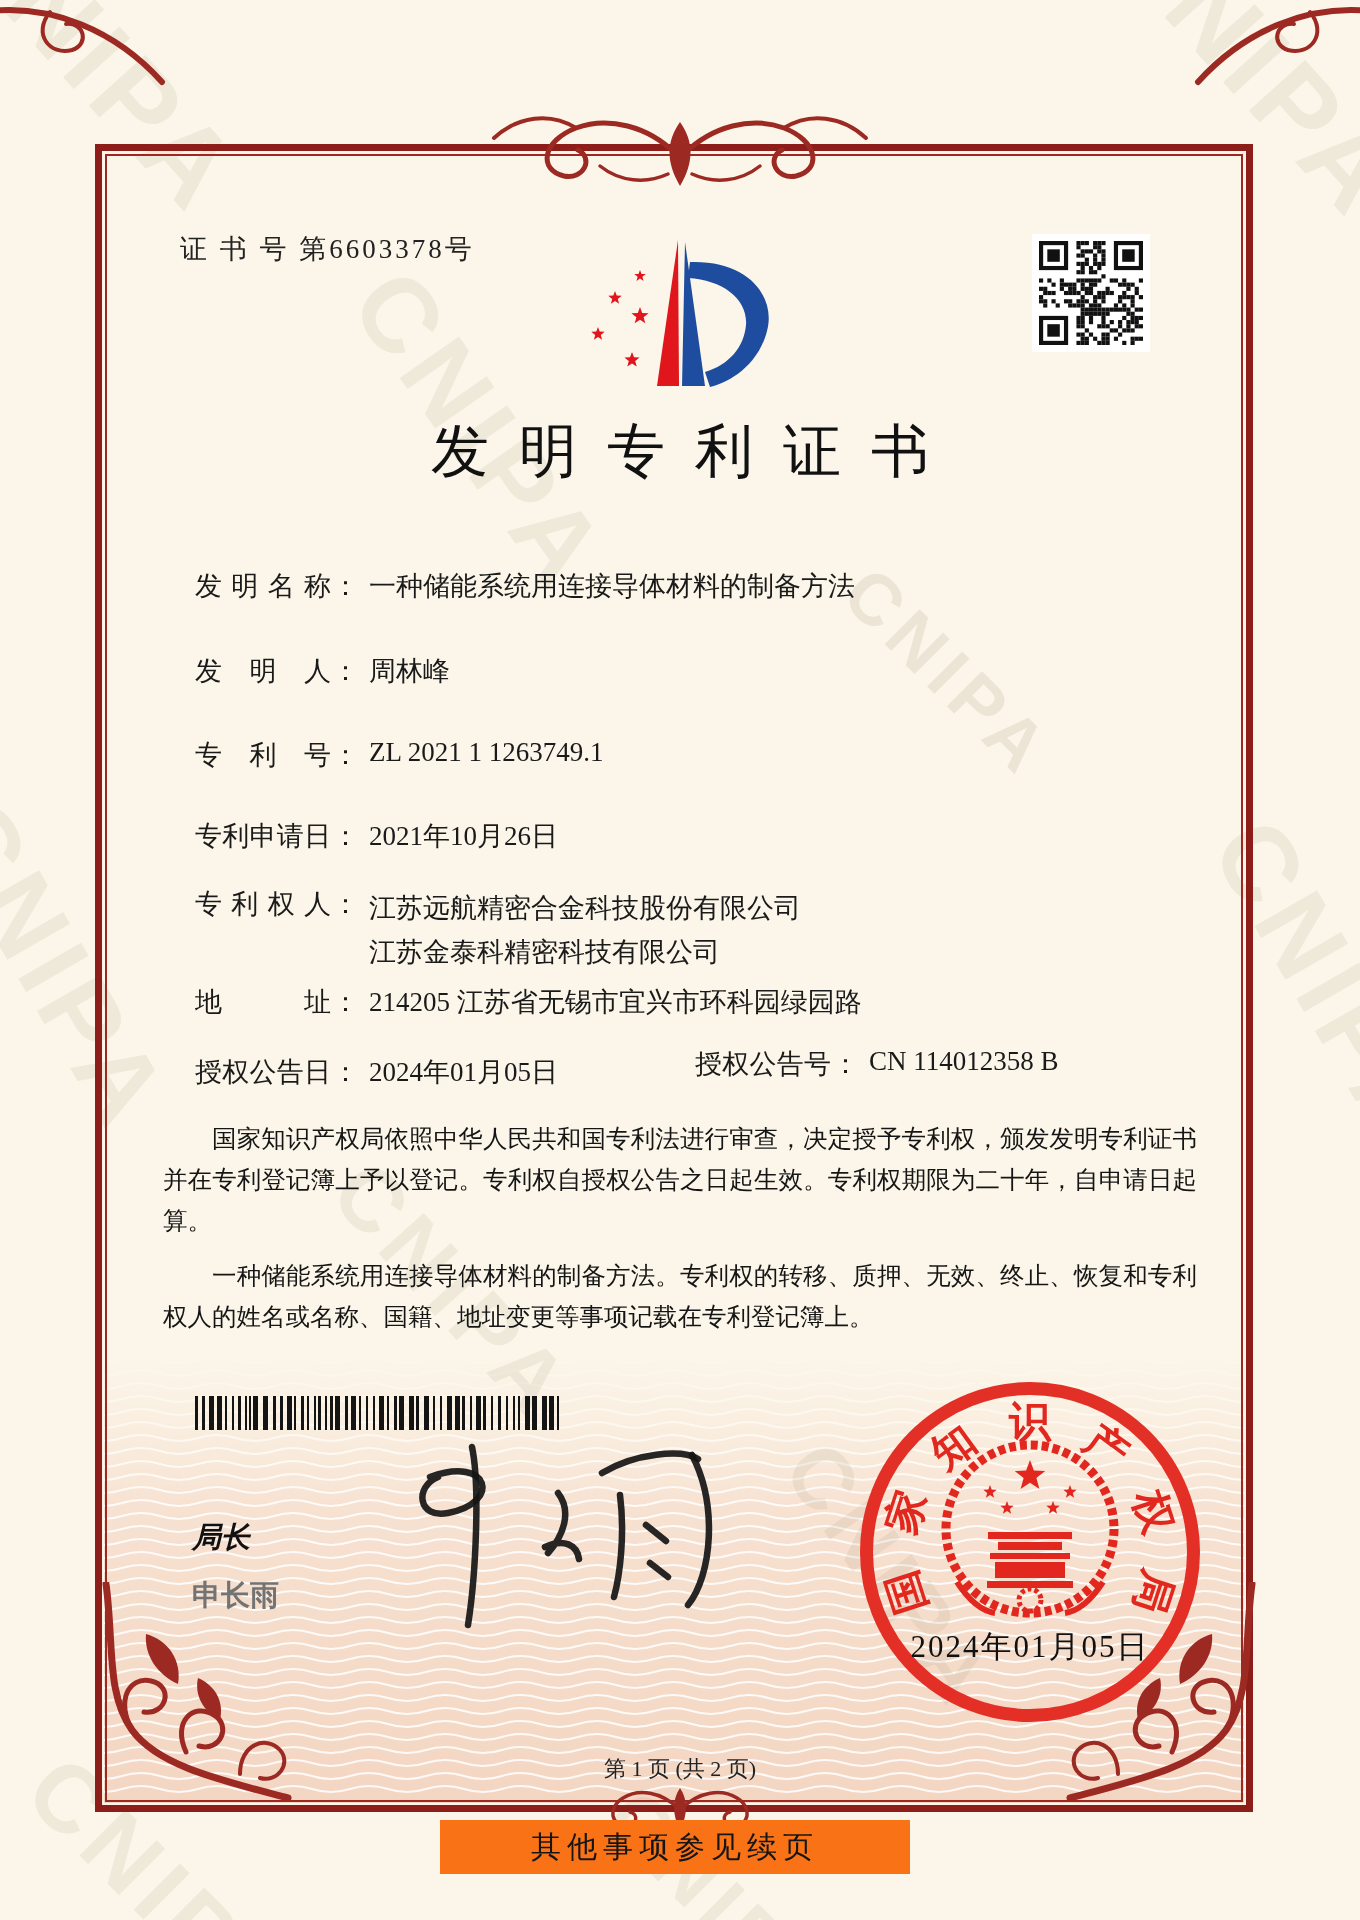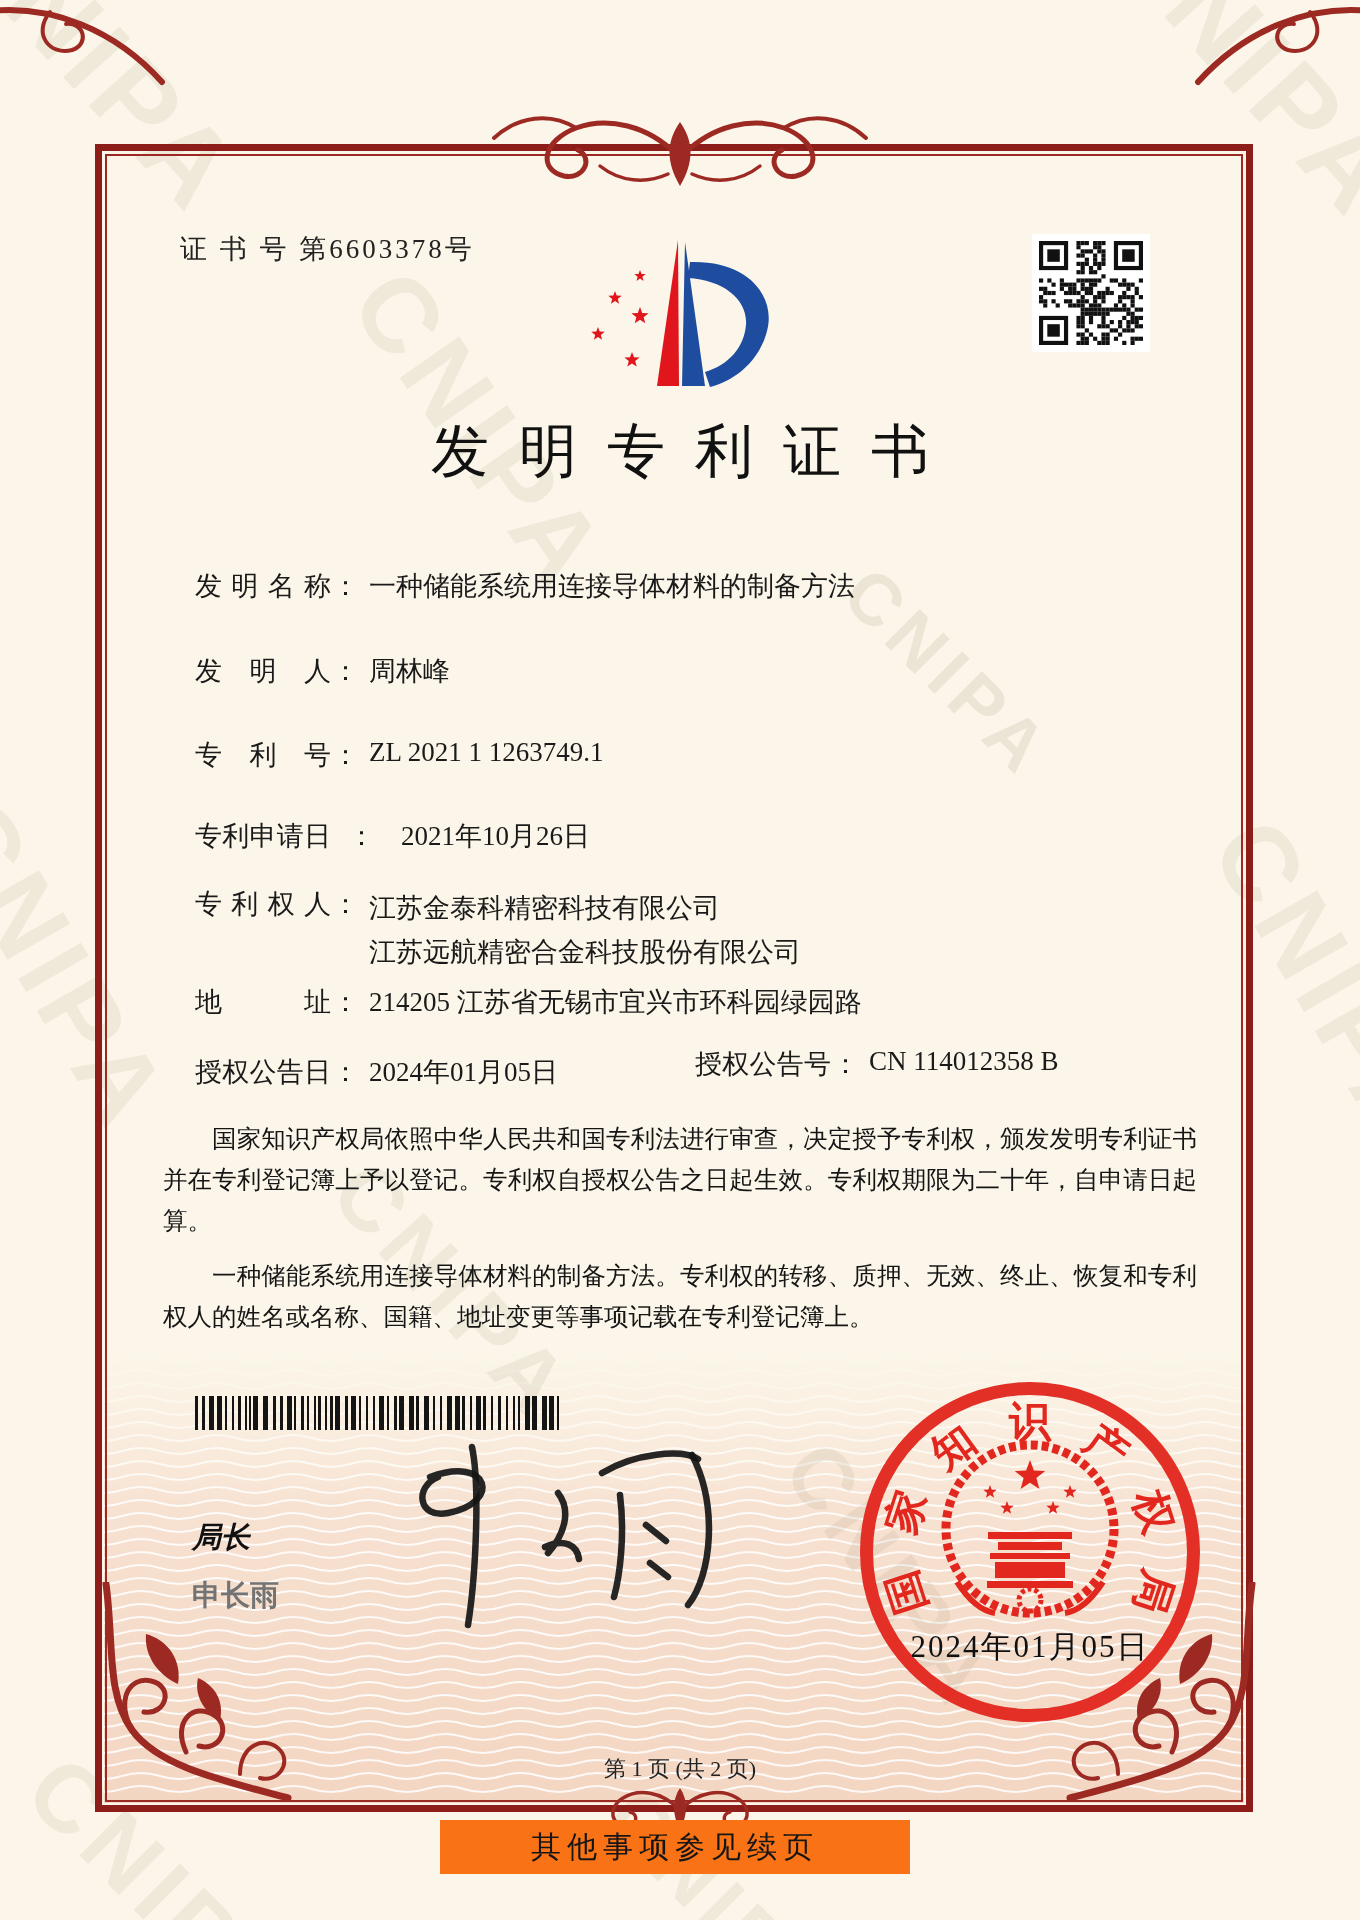--- a/index.html
+++ b/index.html
@@ -34,21 +34,21 @@
   .qr-box svg{position:absolute;left:7px;top:7px;}
   .title{position:absolute;z-index:4;left:0;top:413px;width:100%;text-align:center;
          font-size:58px;font-weight:400;letter-spacing:30px;text-indent:30px;color:#111;}
 
   
   .row{position:absolute;z-index:4;left:195px;font-size:27px;display:flex;align-items:flex-start;}
   .lbl{display:inline-block;width:136px;text-align:justify;text-align-last:justify;}
   .colon{margin-left:1px;}
   .val{margin-left:10px;}
   .val .line{line-height:44px;}
-  .r1{top:568px;} .r2{top:653px;} .r3{top:737px;} .r4{top:818px;gap:16px;}
+  .r1{top:568px;} .r2{top:653px;} .r3{top:737px;} .r4{top:818px;}
   .r5{top:886px;} .r6{top:984px;} .r7{top:1054px;}
 
   
   .paras{position:absolute;z-index:4;left:163px;top:1118px;width:1034px;}
   .paras p{margin:0 0 14px 0;font-size:24.5px;line-height:41px;text-align:justify;text-indent:2em;color:#151515;}
 
   
   .barcode{position:absolute;z-index:4;left:195px;top:1396px;}
   .barcode rect{fill:#141414;}
   .director-label{position:absolute;z-index:4;left:192px;top:1518px;font-family:"Liberation Sans","DejaVu Sans",sans-serif;
@@ -434,22 +434,22 @@
   </div>
   <div class="row r4">
     <span class="lbl">专利申请日</span>
       <span class="colon">：</span>
     <span class="val">2021年10月26日</span>
   </div>
   <div class="row r5">
     <span class="lbl">专利权人</span>
       <span class="colon">：</span>
     <span class="val">
+      <div class="line">江苏远航精密合金科技股份有限公司</div>
       <div class="line">江苏金泰科精密科技有限公司</div>
-      <div class="line">江苏远航精密合金科技股份有限公司</div>
     </span>
   </div>
   <div class="row r6">
     <span class="lbl">地址</span>
       <span class="colon">：</span>
     <span class="val">214205 江苏省无锡市宜兴市环科园绿园路</span>
   </div>
   <div class="row r7">
     <span class="lbl">授权公告日</span>
       <span class="colon">：</span>

